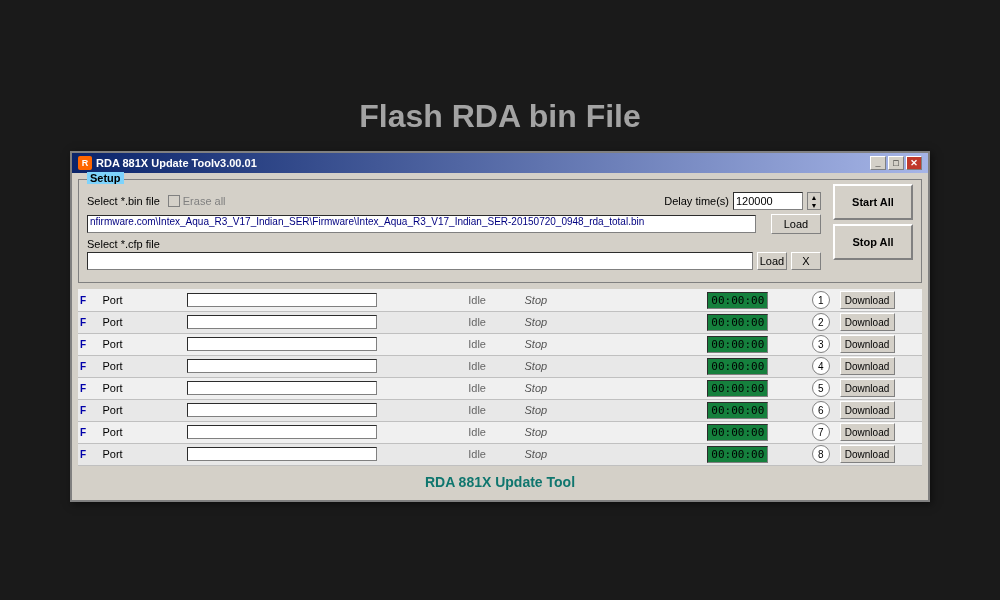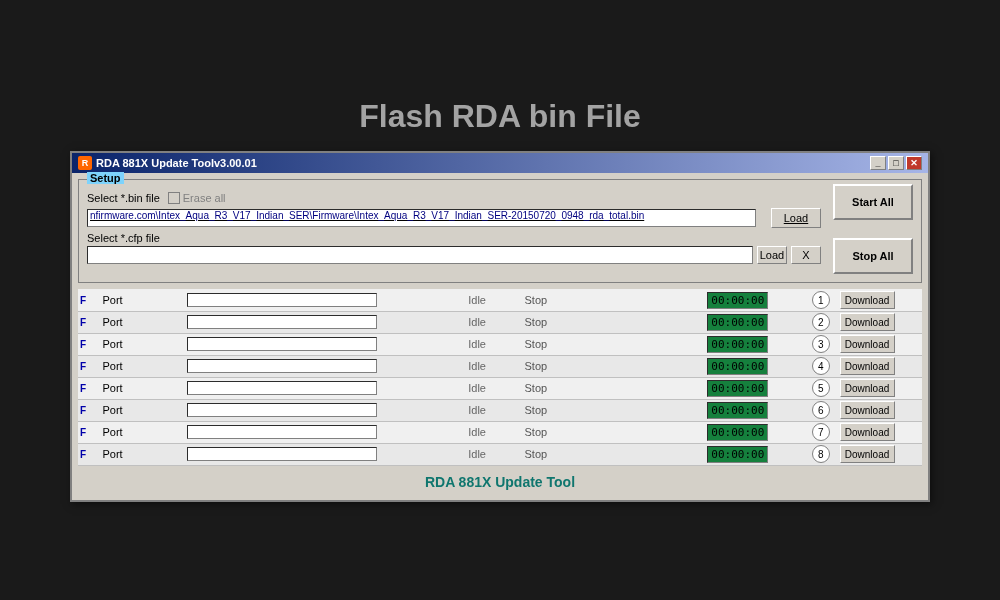--- a/index.html
+++ b/index.html
@@ -150,21 +150,20 @@
       display: flex;
       align-items: center;
       justify-content: center;
       font-size: 7px;
     }
     .bin-file-row {
       display: flex;
       align-items: center;
       gap: 15px;
       margin-bottom: 4px;
-      text-decoration: underline;
     }
     .bin-input {
       flex: 1;
       height: 18px;
       border: 1px inset #808080;
       background: white;
       font-size: 10px;
       padding: 0 2px;
       color: #000080;
       overflow: hidden;
@@ -207,21 +206,21 @@
       font-size: 11px;
       cursor: pointer;
       display: flex;
       align-items: center;
       justify-content: center;
     }
     .action-buttons {
       display: flex;
       flex-direction: column;
       justify-content: center;
-      gap: 18px;
+      gap: 4px;
       margin-left: 8px;
     }
     .start-all-btn, .stop-all-btn {
       width: 80px;
       height: 36px;
       background: #d4d0c8;
       border: 2px solid #808080;
       border-top-color: #ffffff;
       border-left-color: #ffffff;
       font-size: 11px;
@@ -277,20 +276,21 @@
       width: 190px;
     }
     .cell-status {
       width: 40px;
       padding: 0 2px;
       color: #666;
     }
     .cell-stop {
       width: 130px;
       padding: 0 2px;
+      font-style: italic;
     }
     .cell-time {
       width: 70px;
       padding: 0 2px;
       font-family: monospace;
     }
     .cell-num {
       width: 24px;
       padding: 0 2px;
     }
@@ -370,20 +370,28 @@
 
         <div class="setup-main-row">
           <div class="setup-fields">
 
             <div class="setup-row1">
               <span class="setup-label">Select *.bin file</span>
               <div class="setup-checkbox-area">
                 <div class="setup-checkbox"></div>
                 <span>Erase all</span>
               </div>
+              <div class="delay-area">
+                <span>Delay time(s)</span>
+                <input class="delay-input" type="text" value="120000" style="">
+                <div class="delay-spin">
+                  <div class="spin-up">▲</div>
+                  <div class="spin-down">▼</div>
+                </div>
+              </div>
             </div>
 
             <div class="bin-file-row">
               <div class="bin-input">nfirmware.com\Intex_Aqua_R3_V17_Indian_SER\Firmware\Intex_Aqua_R3_V17_Indian_SER-20150720_0948_rda_total.bin</div>
               <button class="load-btn">Load</button>
             </div>
 
             <div style="font-size:11px; margin-bottom:2px;">Select *.cfp file</div>
 
             <div class="cfp-row">

